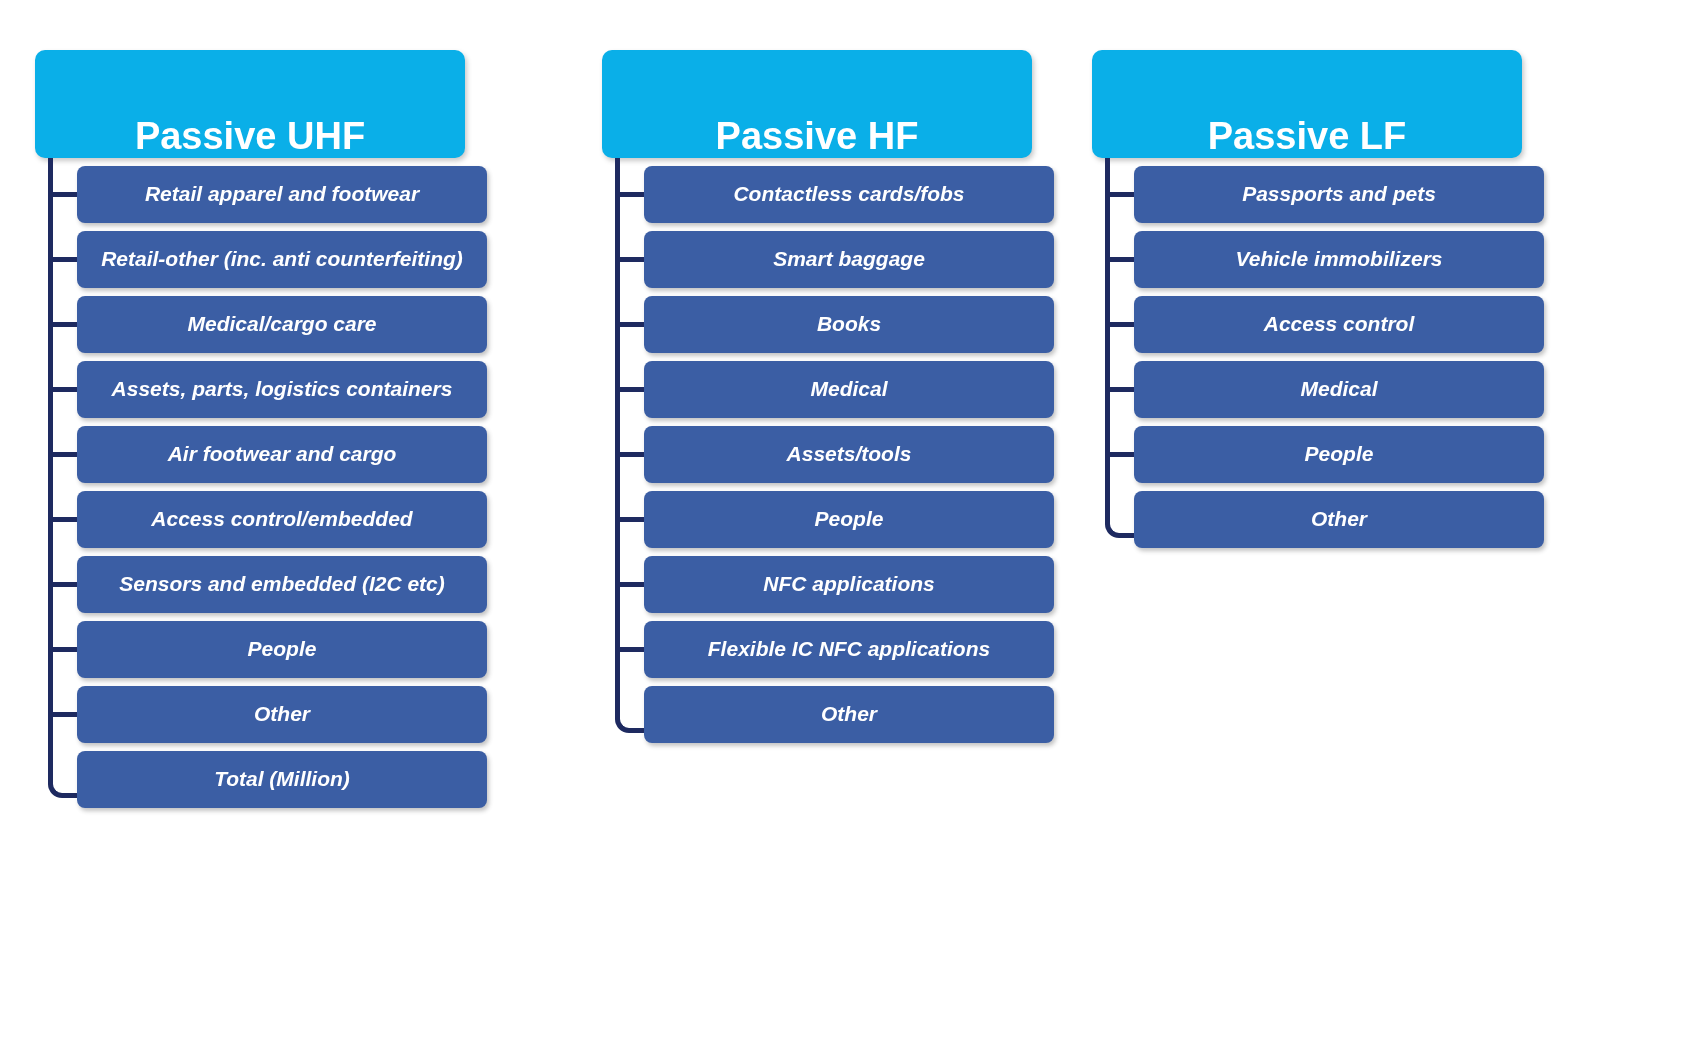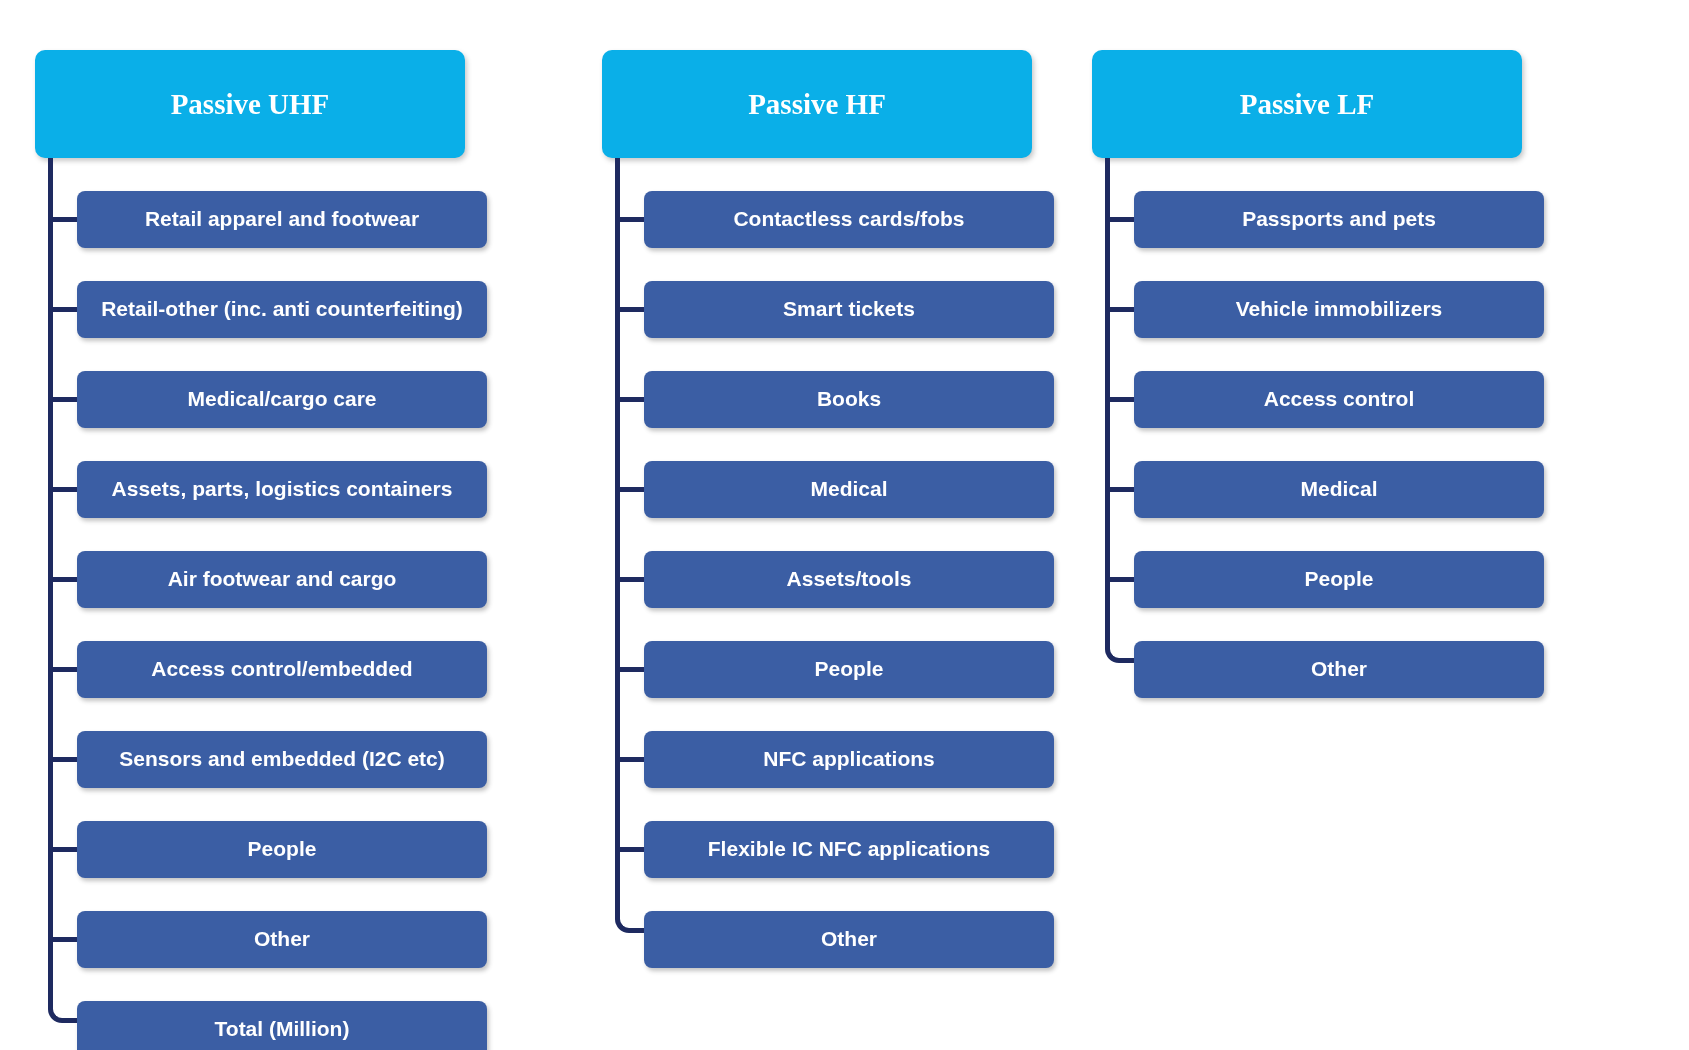--- a/index.html
+++ b/index.html
@@ -27,30 +27,29 @@
   }
   .col-1 { left: 35px; }
   .col-2 { left: 602px; }
   .col-3 { left: 1092px; }
 
   .col-header {
     width: 430px; height: 108px;
     background: var(--header-bg);
     border-radius: 10px;
     color: var(--text);
-    font-size: 29px; font-weight: 700;
-    display: flex; align-items: center; justify-content: center;
+    font-size: 38px; font-weight: 700;
+    display: flex; align-items: flex-end; justify-content: center;
     text-align: center;
     box-shadow: 2px 3px 5px rgba(60,60,60,0.28);
-    font-family: Liberation Serif, serif;
   }
 
   .items { position: relative; }
 
-  .item-row { position: relative; padding-top: 33px; }
+  .item-row { position: relative; padding-top: 8px; font-style: italic; }
 
   
   .item-row::before {
     content: '';
     position: absolute;
     left: 13px; top: 0; bottom: 0;
     width: 5px;
     background: var(--connector);
   }
   
@@ -135,21 +134,21 @@
 
   <section class="column col-2">
     <header class="col-header">
       <span>Passive HF</span>
     </header>
     <div class="items">
       <div class="item-row">
         <div class="item-box">Contactless cards/fobs</div>
       </div>
       <div class="item-row">
-        <div class="item-box">Smart tickets</div>
+        <div class="item-box">Smart baggage</div>
       </div>
       <div class="item-row">
         <div class="item-box">Books</div>
       </div>
       <div class="item-row">
         <div class="item-box">Medical</div>
       </div>
       <div class="item-row">
         <div class="item-box">Assets/tools</div>
       </div>

